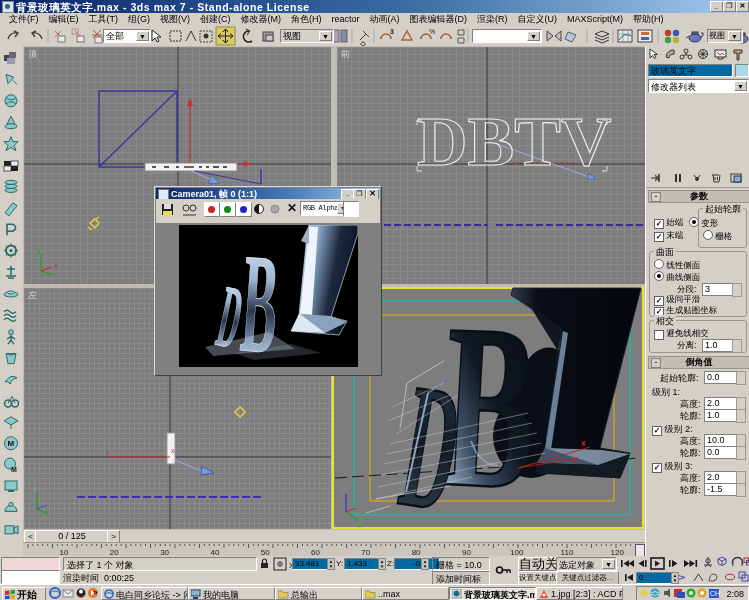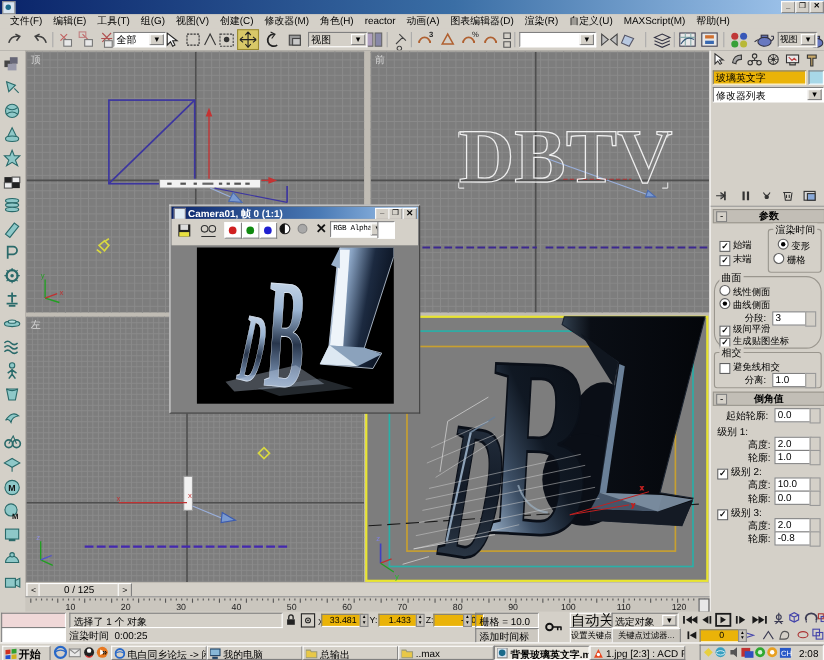--- a/index.html
+++ b/index.html
@@ -1,20 +1,20 @@
 <!DOCTYPE html>
 <html><head>
 <meta charset="utf-8">
 <style>
 html,body{margin:0;padding:0;}
 #root{position:relative;width:749px;height:600px;background:#d4d0c8;font-family:"Liberation Sans",sans-serif;overflow:hidden;}
 .abs{position:absolute;}
 .sunken{border-top:1px solid #808080;border-left:1px solid #808080;border-bottom:1px solid #fff;border-right:1px solid #fff;}
 .raised{border-top:1px solid #fff;border-left:1px solid #fff;border-bottom:1px solid #808080;border-right:1px solid #808080;}
-.white{background:#eab308;text-align:center;}
+.white{background:#0369a1;}
 .vp{background:#7d7d7d;overflow:hidden;}
 .grid8{background-image:
  linear-gradient(#8a8a8a 1px,transparent 1px),linear-gradient(90deg,#8a8a8a 1px,transparent 1px),
  linear-gradient(#757575 1px,transparent 1px),linear-gradient(90deg,#757575 1px,transparent 1px);
  background-size:7px 7px,7px 7px,35px 35px,35px 35px;}
 .grid5{background-image:
  linear-gradient(#8b8b8b 1px,transparent 1px),linear-gradient(90deg,#8b8b8b 1px,transparent 1px),
  linear-gradient(#757575 1px,transparent 1px),linear-gradient(90deg,#757575 1px,transparent 1px);
  background-size:5px 5px,5px 5px,25px 25px,25px 25px;}
 .combo{background:#fff;border-top:1px solid #808080;border-left:1px solid #808080;border-bottom:1px solid #fff;border-right:1px solid #fff;font-size:9px;position:absolute;}
@@ -32,20 +32,21 @@
 .tsktext{font-size:9px;overflow:hidden;white-space:nowrap;}
 </style>
 </head>
 <body>
 <div id="root">
 
 <div class="abs" style="left:0;top:0;width:749px;height:13px;background:linear-gradient(90deg,#0a246a,#3a6ea5 55%,#a6caf0);">
   <div class="abs" style="left:2px;top:1px;width:10px;height:10px;background:#d8e4f0;border:1px solid #888;">
         <div class="abs" style="left:2px;top:2px;width:5px;height:5px;background:#1a6a8a;border-radius:50%;"></div>
       </div>
+  <div class="abs" style="left:16px;top:1px;color:#fff;font-size:10.5px;font-weight:bold;white-space:nowrap;letter-spacing:0.55px;">背景玻璃英文字.max - 3ds max 7  - Stand-alone License</div>
   <div class="abs" style="right:22px;top:1px;width:24px;height:10px;"></div>
   <div class="abs raised" style="left:710px;top:1px;width:11px;height:9px;background:#d4d0c8;font-size:7px;line-height:7px;text-align:center;font-weight:bold;">_</div>
   <div class="abs raised" style="left:723px;top:1px;width:11px;height:9px;background:#d4d0c8;font-size:7px;line-height:8px;text-align:center;">❐</div>
   <div class="abs raised" style="left:736px;top:1px;width:11px;height:9px;background:#d4d0c8;font-size:7px;line-height:8px;text-align:center;font-weight:bold;">✕</div>
 </div>
 
 <div class="abs" style="left:0;top:13px;width:749px;height:13px;background:#d4d0c8;font-size:9px;color:#000;">
  <div style="display:flex;gap:0;padding-left:4px;line-height:13px;white-space:nowrap;">
  <span style="padding:0 5px;">文件(F)</span>
         <span style="padding:0 5px;">编辑(E)</span>
@@ -543,27 +544,27 @@
           <circle cx="51" cy="8" r="1.5" fill="#333"></circle>
       <path d="M66 4 h7 M67 4 l1 7 h5 l1 -7 M69 6 v3 M71.5 6 v3"></path>
       <rect x="85" y="3" width="10" height="8" fill="#d8d8d8"></rect>
           <rect x="88" y="5" width="7" height="6" fill="#88a8d8" stroke="#333"></rect>
     </g>
   </svg>
   <div class="abs" style="left:0;top:141px;width:104px;height:1px;background:#999;"></div>
 
   <div class="roll" style="top:144px;"><b>-</b>参数</div>
   <div class="fs" style="left:52px;top:162px;width:47px;height:38px;">
-        <span class="lg">渲染时间</span>
+        <span class="lg">起始轮廓</span>
       </div>
   <div class="abs nw" style="left:8px;top:171px;"><span class="cb">✓</span> 始端</div>
   <div class="abs nw" style="left:8px;top:184px;"><span class="cb">✓</span> 末端</div>
-  <div class="abs nw" style="left:61px;top:171px;text-align:center;"><span class="rd on"></span> 变形</div>
+  <div class="abs nw" style="left:43px;top:171px;text-align:center;"><span class="rd on"></span> 变形</div>
   <div class="abs nw" style="left:57px;top:184px;"><span class="rd"></span> 栅格</div>
-  <div class="fs" style="left:3px;top:205px;width:96px;height:64px;border-radius:14px;">
+  <div class="fs" style="left:3px;top:205px;width:96px;height:64px;">
         <span class="lg">曲面</span>
       </div>
   <div class="abs nw" style="left:8px;top:213px;"><span class="rd"></span> 线性侧面</div>
   <div class="abs nw" style="left:8px;top:225px;"><span class="rd on"></span> 曲线侧面</div>
   <div class="abs nw" style="left:31px;top:238px;">分段:</div>
       <div class="spin" style="left:56px;top:237px;width:28px;">3</div>
   <div class="abs nw" style="left:8px;top:248px;"><span class="cb">✓</span> 级间平滑</div>
   <div class="abs nw" style="left:8px;top:259px;"><span class="cb">✓</span> 生成贴图坐标</div>
   <div class="fs" style="left:3px;top:274px;width:96px;height:31px;">
         <span class="lg">相交</span>
@@ -582,21 +583,21 @@
       <div class="spin" style="left:58px;top:363px;">1.0</div>
   <div class="abs" style="left:6px;top:377px;"><span class="cb">✓</span> 级别 2:</div>
   <div class="abs" style="left:34px;top:389px;">高度:</div>
       <div class="spin" style="left:58px;top:388px;">10.0</div>
   <div class="abs" style="left:34px;top:401px;">轮廓:</div>
       <div class="spin" style="left:58px;top:400px;">0.0</div>
   <div class="abs" style="left:6px;top:414px;"><span class="cb">✓</span> 级别 3:</div>
   <div class="abs" style="left:34px;top:426px;">高度:</div>
       <div class="spin" style="left:58px;top:425px;">2.0</div>
   <div class="abs" style="left:34px;top:438px;">轮廓:</div>
-      <div class="spin" style="left:58px;top:437px;">-0.8</div>
+      <div class="spin" style="left:58px;top:437px;">-1.5</div>
 </div>
 
 <div class="abs" style="left:23px;top:530px;width:622px;height:12px;background:#d4d0c8;">
   <div class="abs raised" style="left:1px;top:0px;width:11px;height:11px;background:#d4d0c8;font-size:8px;text-align:center;line-height:11px;">&lt;</div>
   <div class="abs raised" style="left:12px;top:0px;width:72px;height:11px;background:#d4d0c8;font-size:9px;text-align:center;line-height:11px;">0 / 125</div>
   <div class="abs raised" style="left:84px;top:0px;width:11px;height:11px;background:#d4d0c8;font-size:8px;text-align:center;line-height:11px;">&gt;</div>
 </div>
 
 <div class="abs" style="left:23px;top:542px;width:622px;height:14px;background:#cac6be;border-top:1px solid #999;">
   <svg width="622" height="14" style="position:absolute;left:0;top:0;" id="ruler">

